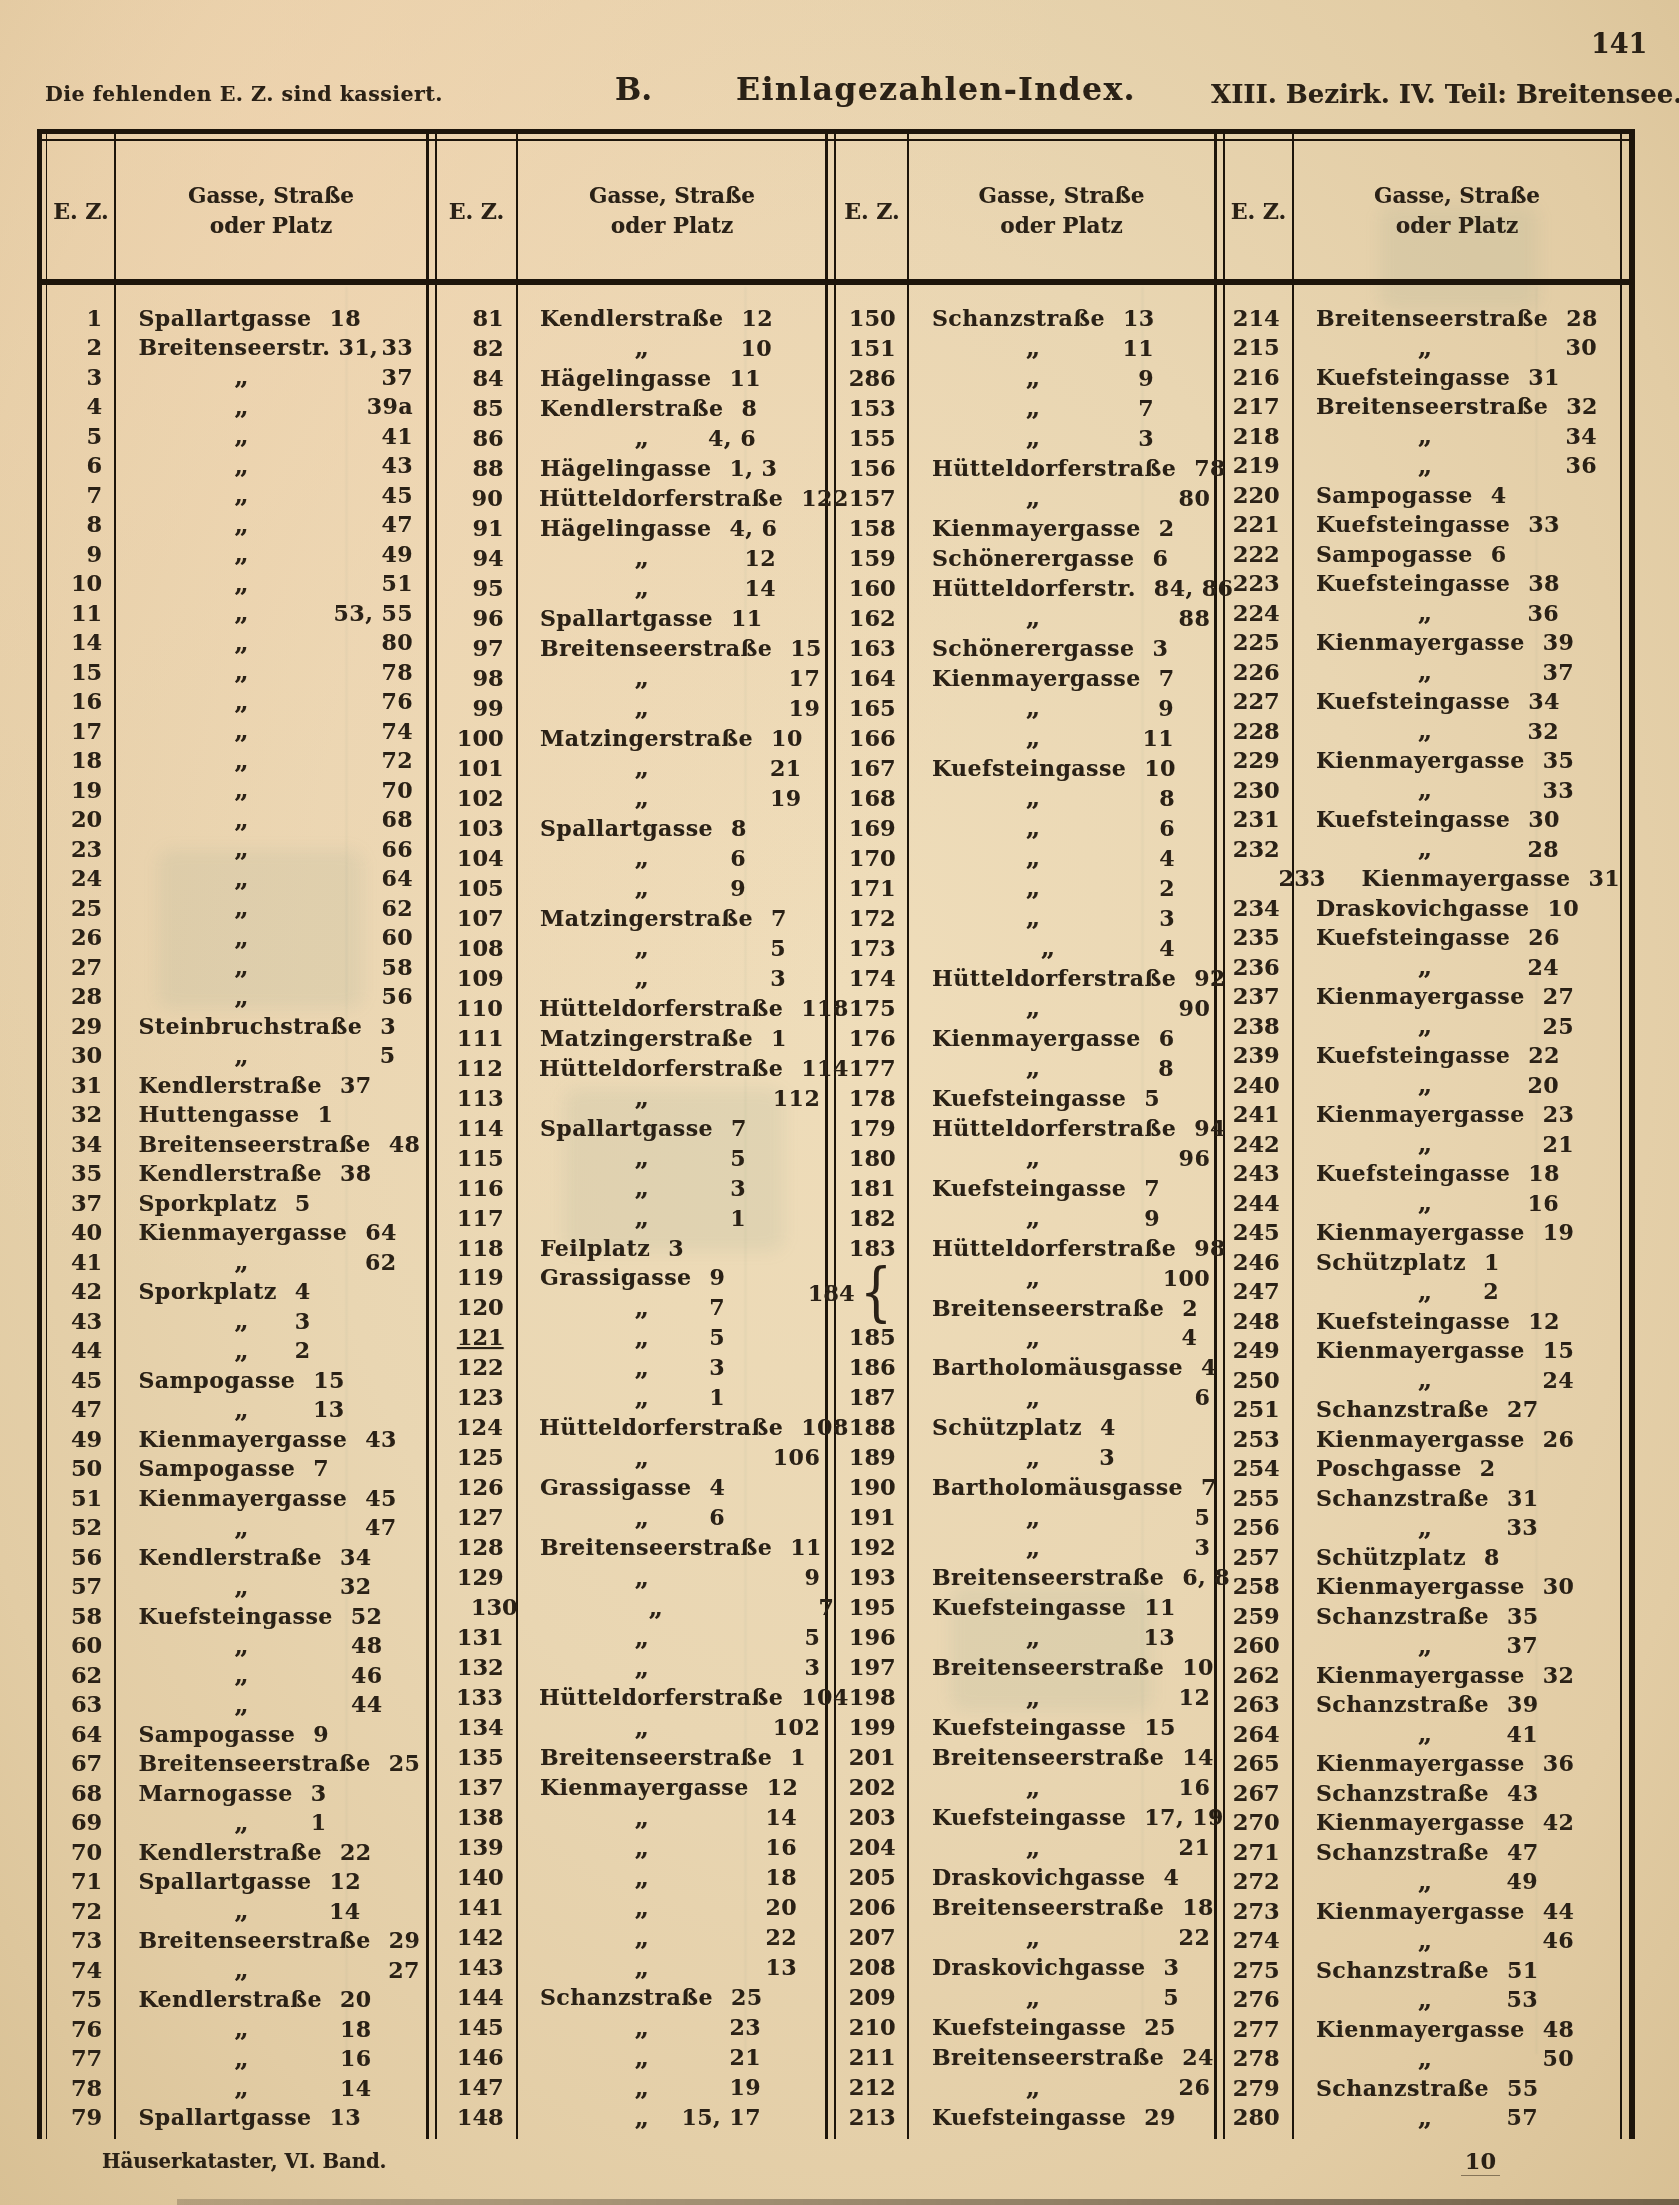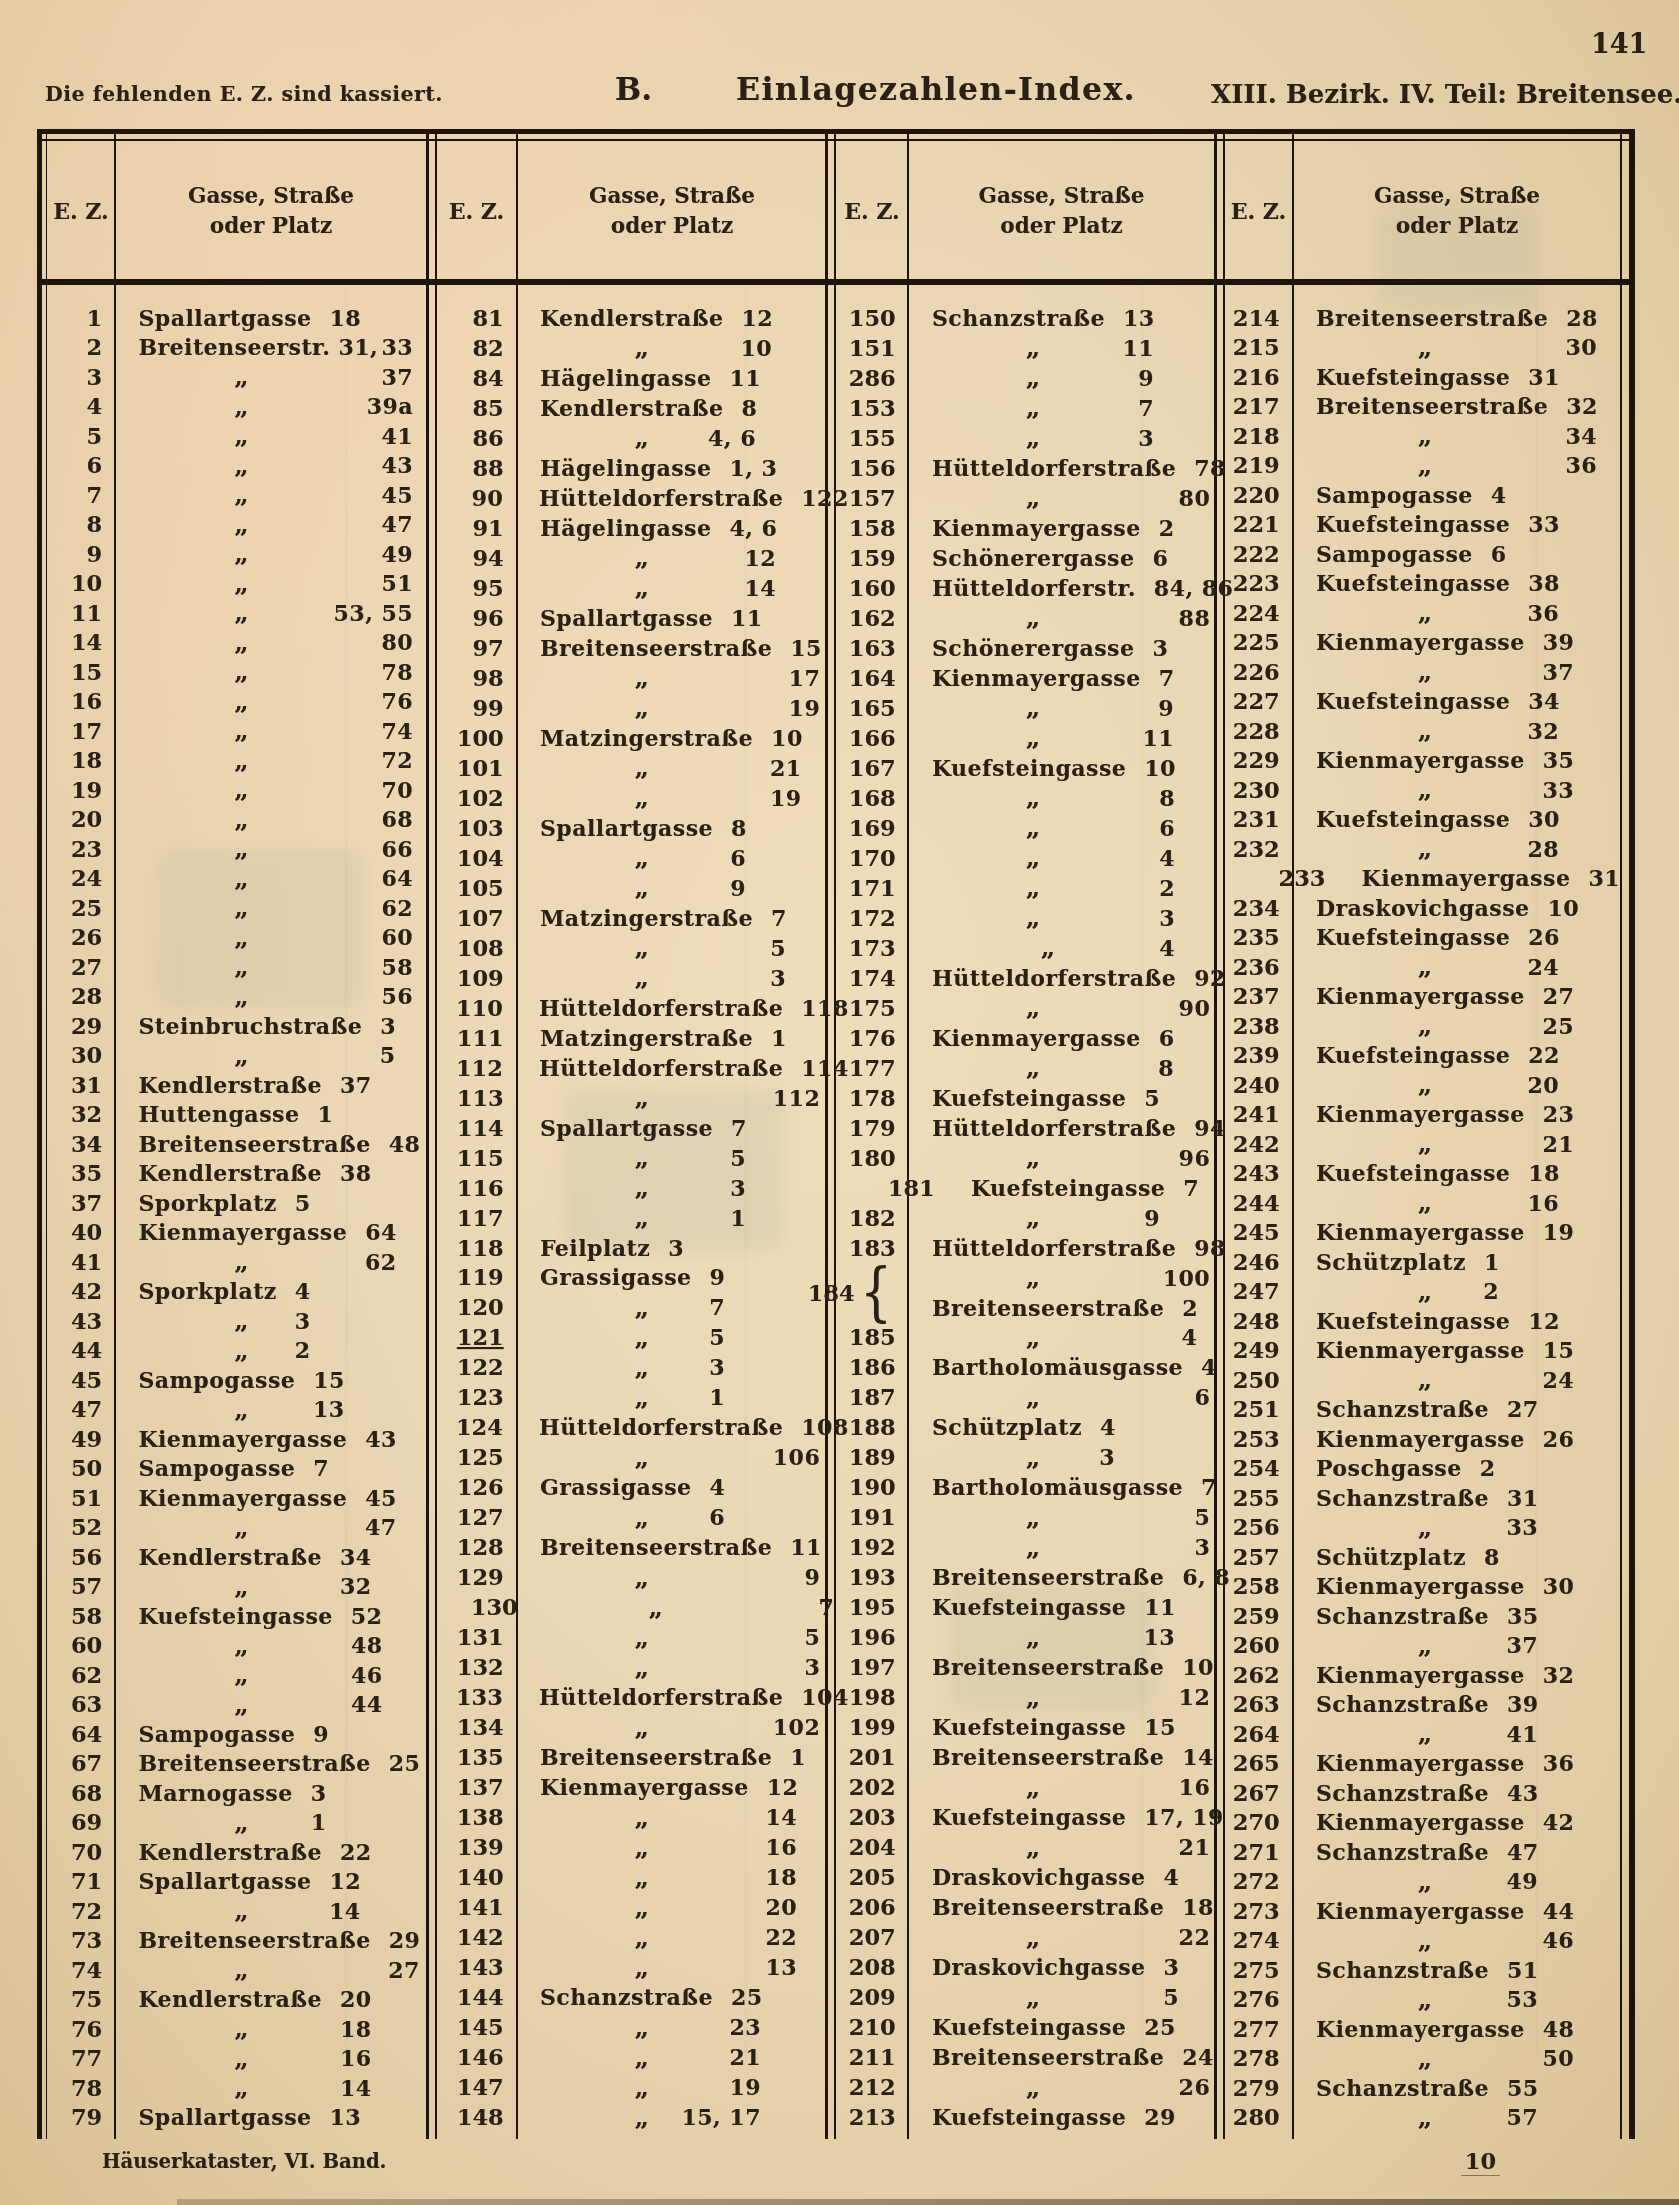--- a/index.html
+++ b/index.html
@@ -1181,21 +1181,21 @@
             <span class="no ink free">94</span>
           </div>
         </div>
         <div class="row" style="height: 30px;">
           <div class="cez ink" style="width: 72px;">180</div>
           <div class="cst" style="width: 305px;">
             <span class="dt ink">„</span>
             <span class="no pin ink" style="right: 4.8px;">96</span>
           </div>
         </div>
-        <div class="row" style="height: 30px; margin-left: 39px;">
+        <div class="row" style="height: 30px;">
           <div class="cez ink" style="width: 72px;">181</div>
           <div class="cst" style="width: 305px;">
             <span class="nm ink">Kuefsteingasse</span>
             <span class="no ink free">7</span>
           </div>
         </div>
         <div class="row" style="height: 30px;">
           <div class="cez ink" style="width: 72px;">182</div>
           <div class="cst" style="width: 305px;">
             <span class="dt ink">„</span>

